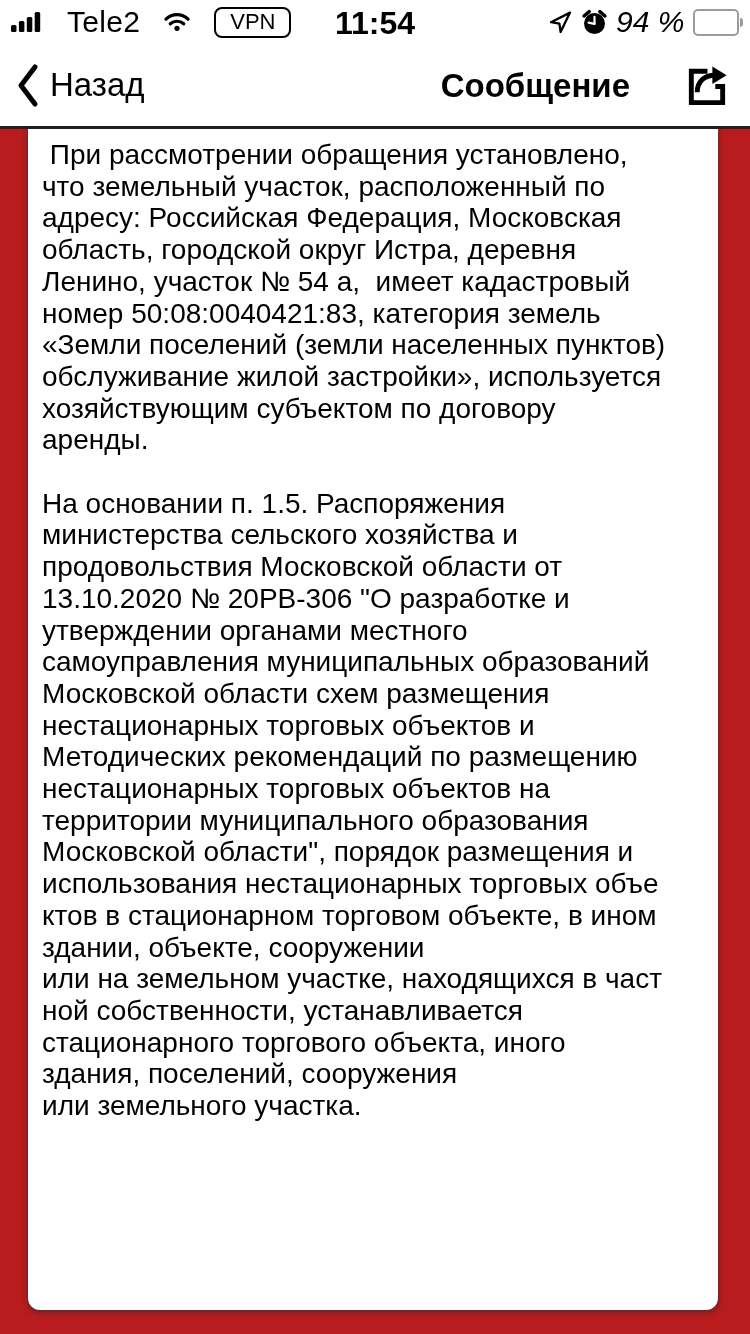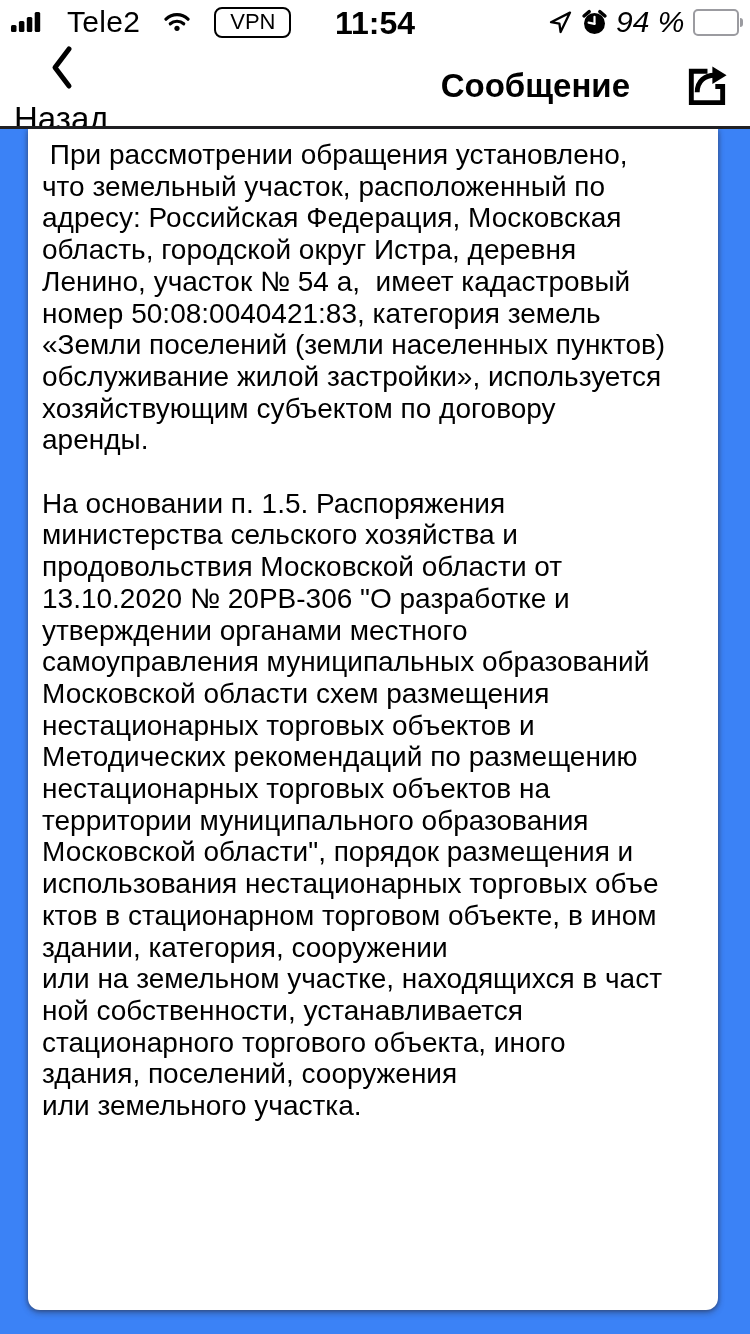--- a/index.html
+++ b/index.html
@@ -18,28 +18,28 @@
   .vpn-badge { border:2.5px solid #000; border-radius:8px; font-size:22px; line-height:24px; padding:1px 14px 2px; }
   .status-time { position:absolute; left:0; right:0; top:0; height:44px; line-height:46px; text-align:center; font-size:32px; font-weight:700; }
   .batt-pct { font-size:30px; }
   .battery { display:flex; align-items:center; }
   .batt-body { width:38px; height:19px; border:2px solid #9b9ba0; border-radius:5px; padding:2px; box-sizing:content-box; }
   .batt-fill { width:94%; height:100%; background:#000; border-radius:2.5px; }
   .batt-tip  { width:3px; height:9px; background:#9b9ba0; border-radius:0 3px 3px 0; margin-left:1.5px; }
 
   
   .nav-bar { position:absolute; top:44px; left:0; right:0; height:82px; background:#fff; }
-  .back-button { position:absolute; left:14px; top:0; height:82px; display:flex; align-items:center; gap:9px; cursor:pointer;flex-direction:column; }
+  .back-button { position:absolute; left:14px; top:0; height:82px; display:flex; align-items:center; gap:9px; cursor:pointer; }
   .back-label { font-size:33px; }
   .nav-title { position:absolute; left:120px; right:120px; top:0; height:82px; line-height:84px; text-align:right; font-size:33px; font-weight:700; }
   .share-button { position:absolute; right:20px; top:0; height:82px; display:flex; align-items:center; cursor:pointer; }
   .separator { position:absolute; top:126px; left:0; right:0; height:3px; background:#212123; }
 
   
-  .content { position:absolute; top:129px; left:0; right:0; bottom:0; background:#3b82f6; }
+  .content { position:absolute; top:129px; left:0; right:0; bottom:0; background:#b91c1c; }
   .card {
     position:absolute; left:28px; top:0; width:690px; height:1181px;
     background:#fff; border-radius:0 0 12px 12px; box-sizing:border-box;
     padding:10px 14px;
     box-shadow:0 3px 6px rgba(45,45,60,.45), 2px 1px 3px rgba(45,45,60,.18), -2px 1px 3px rgba(45,45,60,.18);
   }
   .msg-line { font-size:28px; line-height:31.7px; white-space:pre; color:#000; }
 
   svg { display:block; }
 </style>
@@ -140,21 +140,21 @@
           <div class="msg-line">утверждении органами местного</div>
           <div class="msg-line">самоуправления муниципальных образований</div>
           <div class="msg-line">Московской области схем размещения</div>
           <div class="msg-line">нестационарных торговых объектов и</div>
           <div class="msg-line">Методических рекомендаций по размещению</div>
           <div class="msg-line">нестационарных торговых объектов на</div>
           <div class="msg-line">территории муниципального образования</div>
           <div class="msg-line">Московской области", порядок размещения и</div>
           <div class="msg-line">использования нестационарных торговых объе</div>
           <div class="msg-line">ктов в стационарном торговом объекте, в ином</div>
-          <div class="msg-line">здании, категория, сооружении</div>
+          <div class="msg-line">здании, объекте, сооружении</div>
           <div class="msg-line">или на земельном участке, находящихся в част</div>
           <div class="msg-line">ной собственности, устанавливается</div>
           <div class="msg-line">стационарного торгового объекта, иного</div>
           <div class="msg-line">здания, поселений, сооружения</div>
           <div class="msg-line">или земельного участка.</div>
         </div>
     </div>
   </div>
 
 </div>

